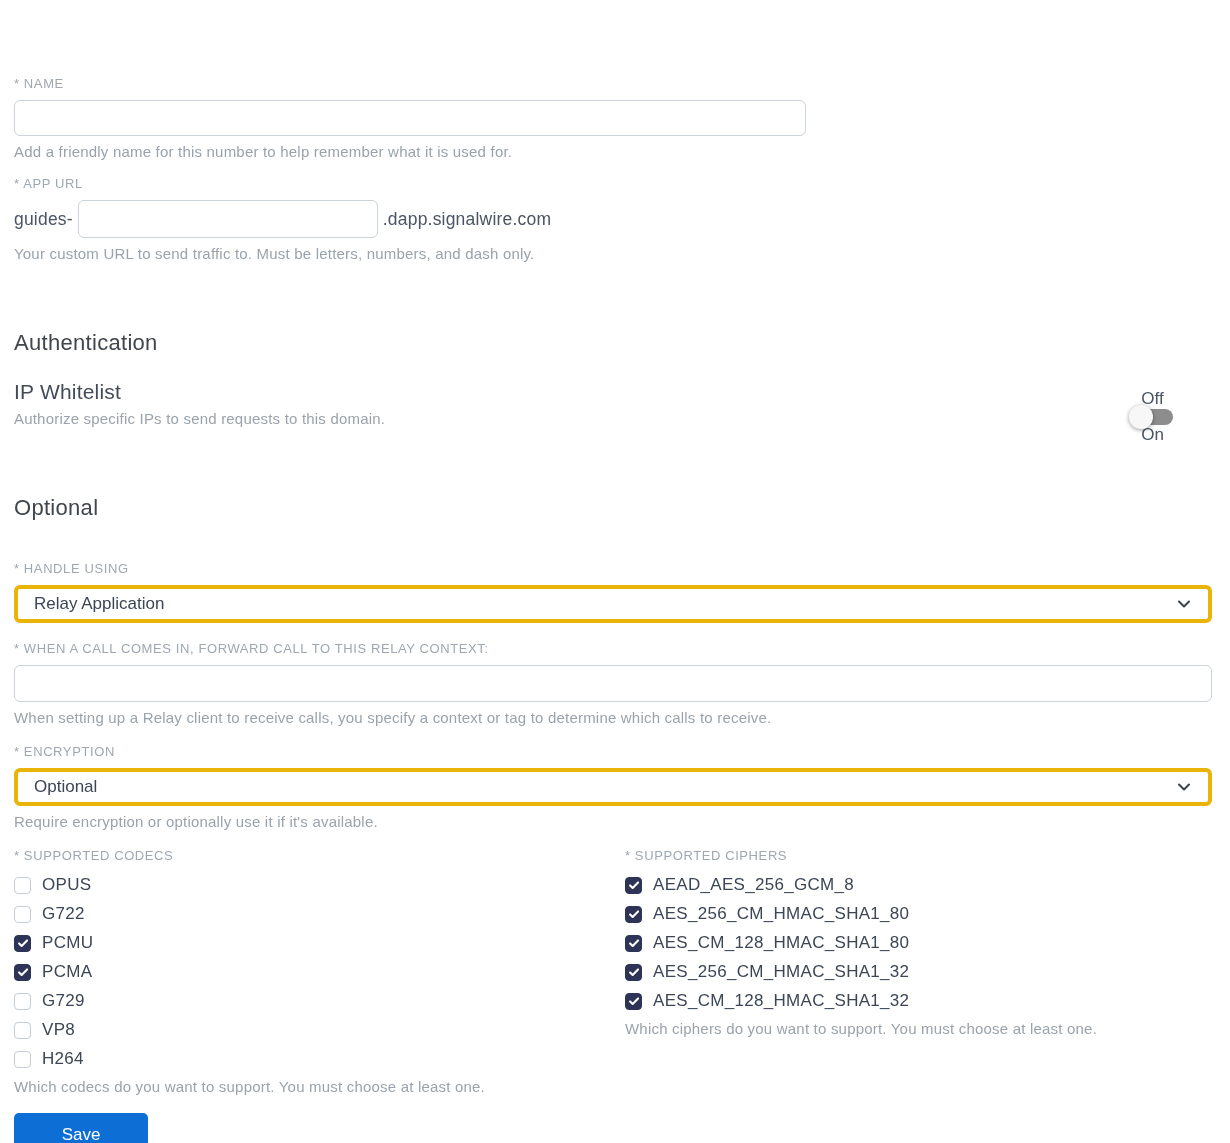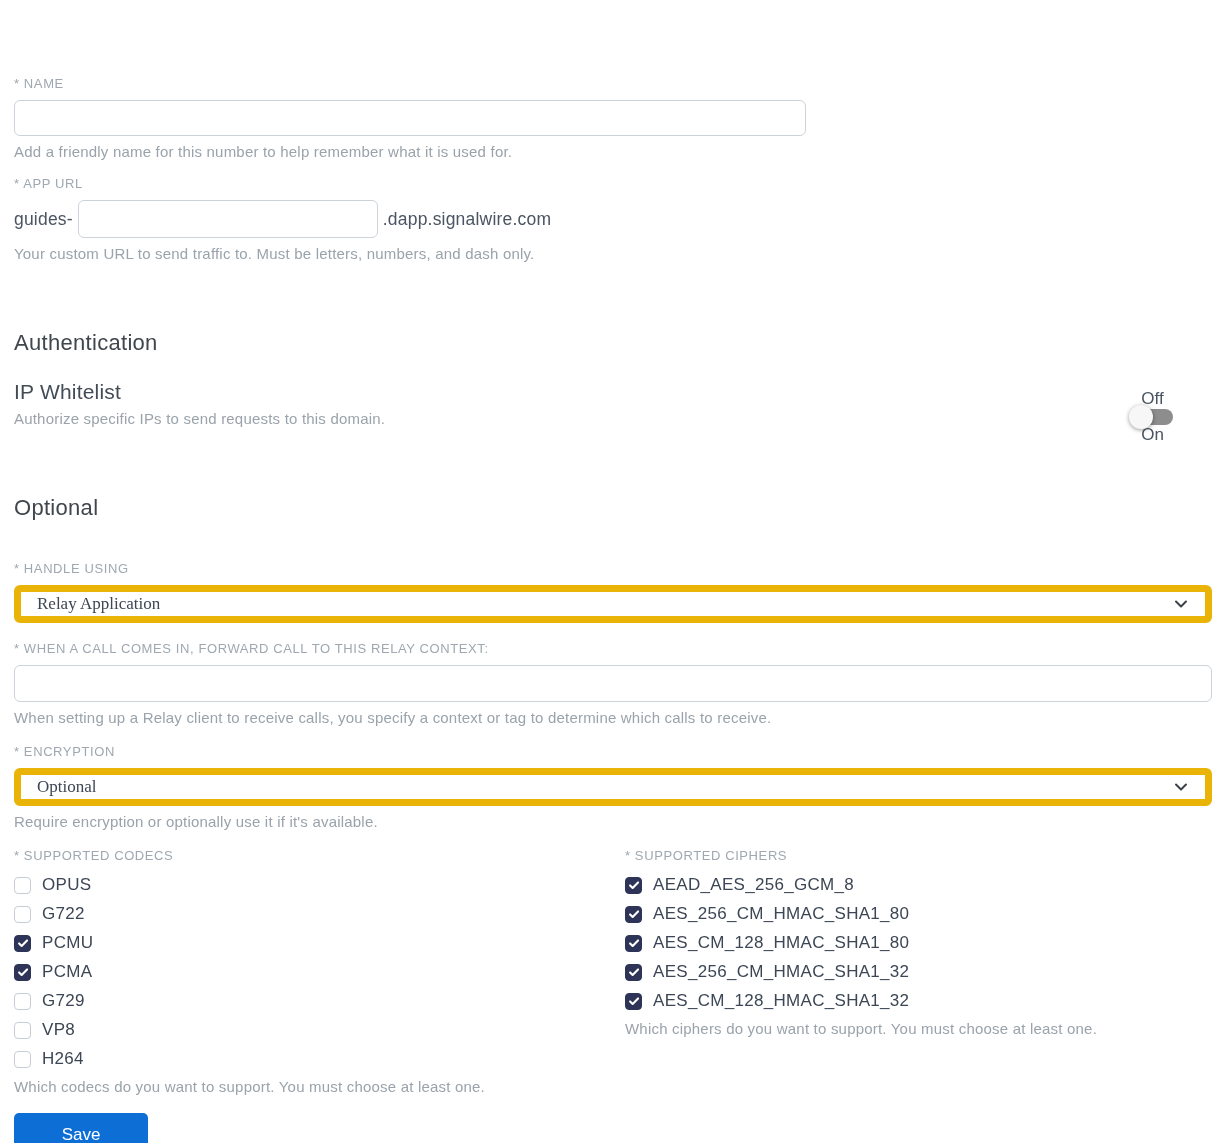--- a/index.html
+++ b/index.html
@@ -97,31 +97,30 @@
     background: #f7f7f7;
     box-shadow: 0 1px 4px rgba(0,0,0,.4);
   }
 
   .group-handle { margin-top: 40px; }
   .group-relay, .group-encryption { margin-top: 18px; }
 
   .select-box {
     width: 100%;
     height: 38px;
-    border: 7px solid #eab308;
+    border: 4px solid #eab308;
     border-radius: 6px;
     display: flex;
     align-items: center;
     justify-content: space-between;
     padding: 0 16px;
     font-size: 17px;
     color: #3c4654;
     cursor: pointer;
     background: #fff;
-    font-family: Liberation Serif, serif;
   }
   .chevron { display: flex; align-items: center; }
 
   .check-columns { margin-top: 18px; display: flex; }
   .check-col-left  { width: 611px; }
   .check-col-right { flex: 1; }
   .check-group { margin-top: 12px; }
   .check-row {
     display: flex;
     align-items: center;

